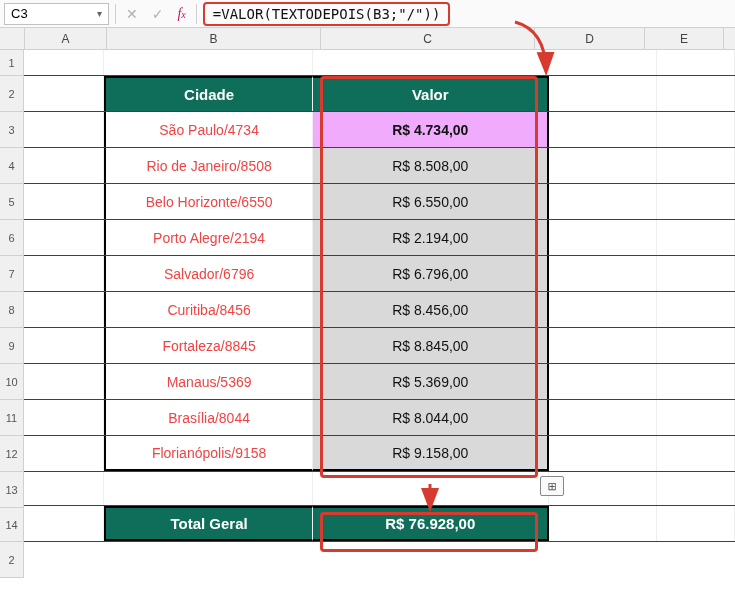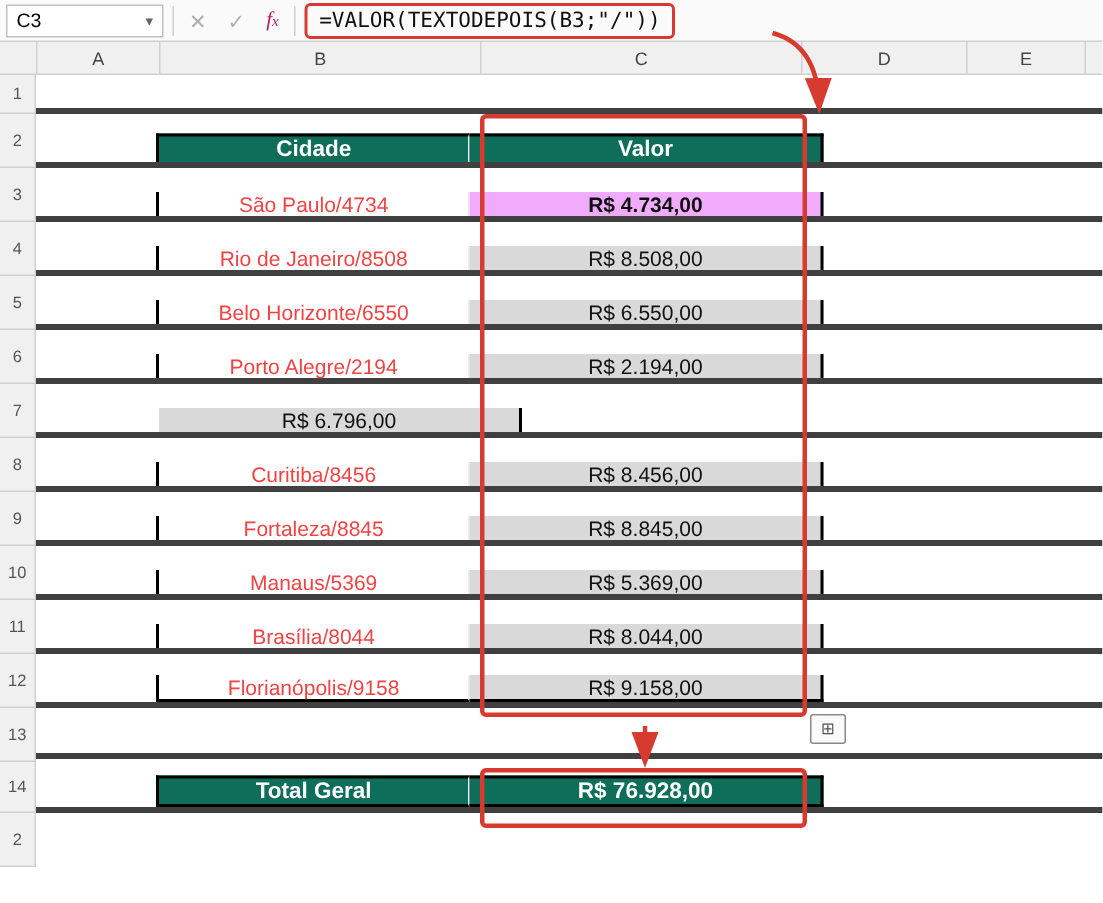--- a/index.html
+++ b/index.html
@@ -110,22 +110,21 @@
   }
   .rowhead.r1 { height: 26px; line-height: 26px; }
   .rowhead.r14 { height: 34px; line-height: 34px; }
   .cells {
     margin-left: 24px;
     background: #fff;
   }
   .cellrow {
     display: flex;
     height: 36px;
-    border-bottom: 4px solid #404040;
-    align-items: flex-end;
+    border-bottom: 1px solid #404040;
   }
   .cellrow.r1 { height: 26px; }
   .cellrow.r14 { height: 34px; }
   .cell {
     border-right: 1px solid #eee;
     display: flex;
     align-items: center;
     justify-content: center;
   }
   .cA { width: 82px; }
@@ -294,20 +293,21 @@
     </div>
     <div class="cellrow">
       <div class="cell cA"></div>
       <div class="cell cB data-b">Porto Alegre/2194</div>
       <div class="cell cC data-c">R$ 2.194,00</div>
       <div class="cell cD"></div>
       <div class="cell cE"></div>
     </div>
     <div class="cellrow">
       <div class="cell cA"></div>
+      <div class="cell cB data-b">Salvador/6796</div>
       <div class="cell cC data-c">R$ 6.796,00</div>
       <div class="cell cD"></div>
       <div class="cell cE"></div>
     </div>
     <div class="cellrow">
       <div class="cell cA"></div>
       <div class="cell cB data-b">Curitiba/8456</div>
       <div class="cell cC data-c">R$ 8.456,00</div>
       <div class="cell cD"></div>
       <div class="cell cE"></div>

